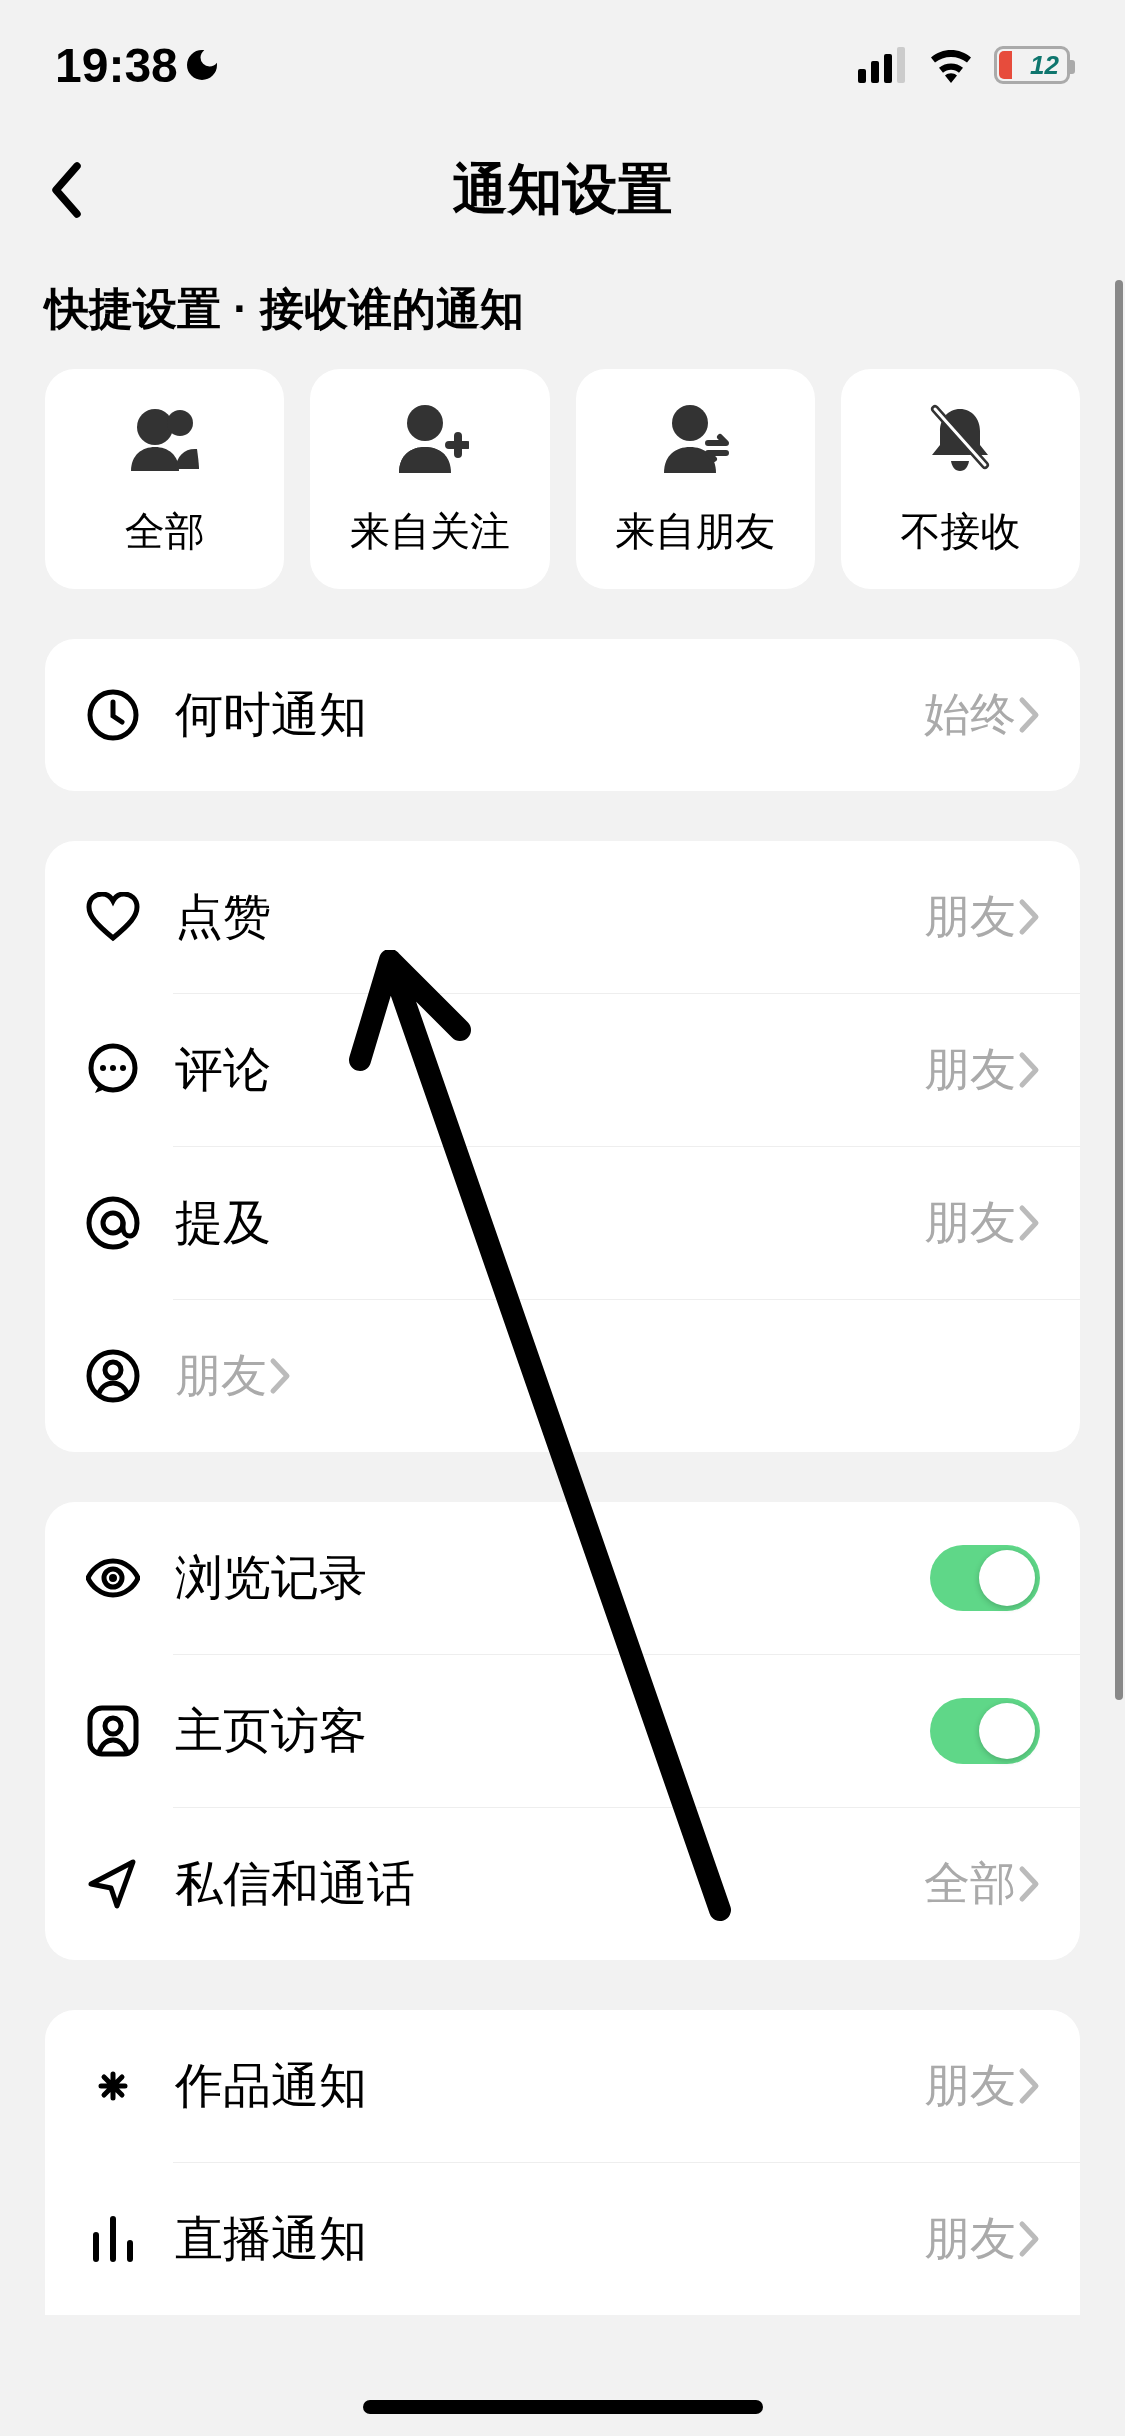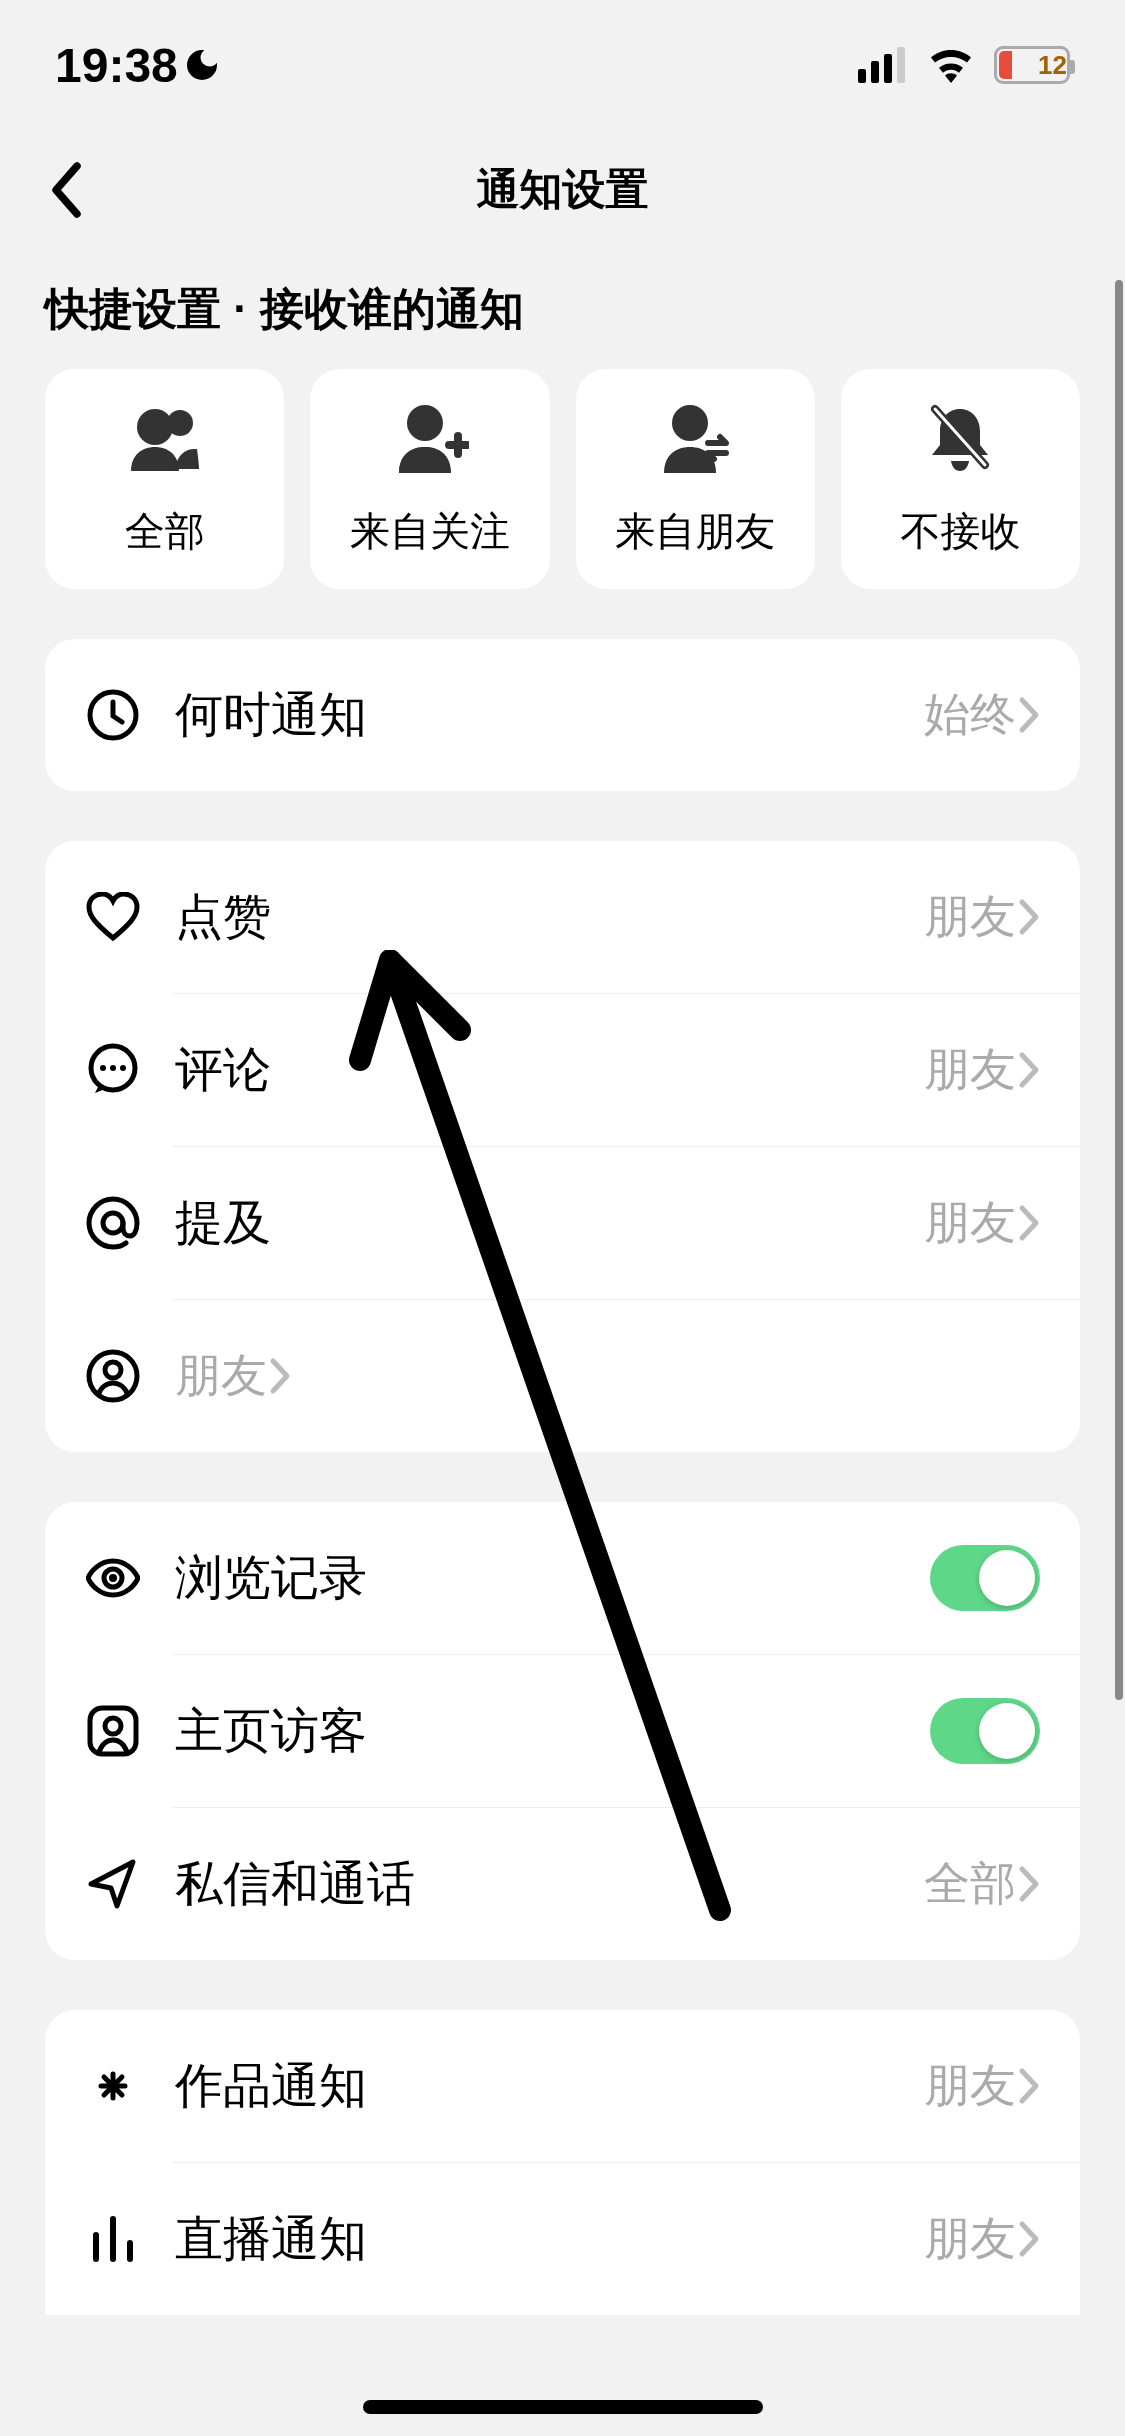--- a/index.html
+++ b/index.html
@@ -44,43 +44,44 @@
     }
     .battery-fill {
       width: 18%;
       height: 85%;
       background: #e74c3c;
       border-radius: 5px 0 0 5px;
       margin-left: 2px;
     }
     .battery-text {
       position: absolute;
-      right: 0;
+      right: 8px;
       font-size: 26px;
       font-weight: 600;
-      color: #a16207;
+      color: #0f766e;
+      font-style: italic;
     }
     .header {
       position: relative;
       height: 120px;
       display: flex;
       align-items: center;
       justify-content: center;
     }
     .back-btn {
       position: absolute;
       left: 35px;
       top: 30px;
       width: 60px;
       height: 60px;
       display: flex;
       align-items: center;
       justify-content: center;
     }
-    .page-title { font-size: 43px; font-weight: 600; }
+    .page-title { font-size: 55px; font-weight: 600; }
     .section-header {
       padding: 30px 45px 30px;
       font-size: 44px;
       font-weight: 600;
     }
     .quick-grid {
       display: grid;
       grid-template-columns: repeat(4,1fr);
       gap: 26px;
       padding: 0 45px;

